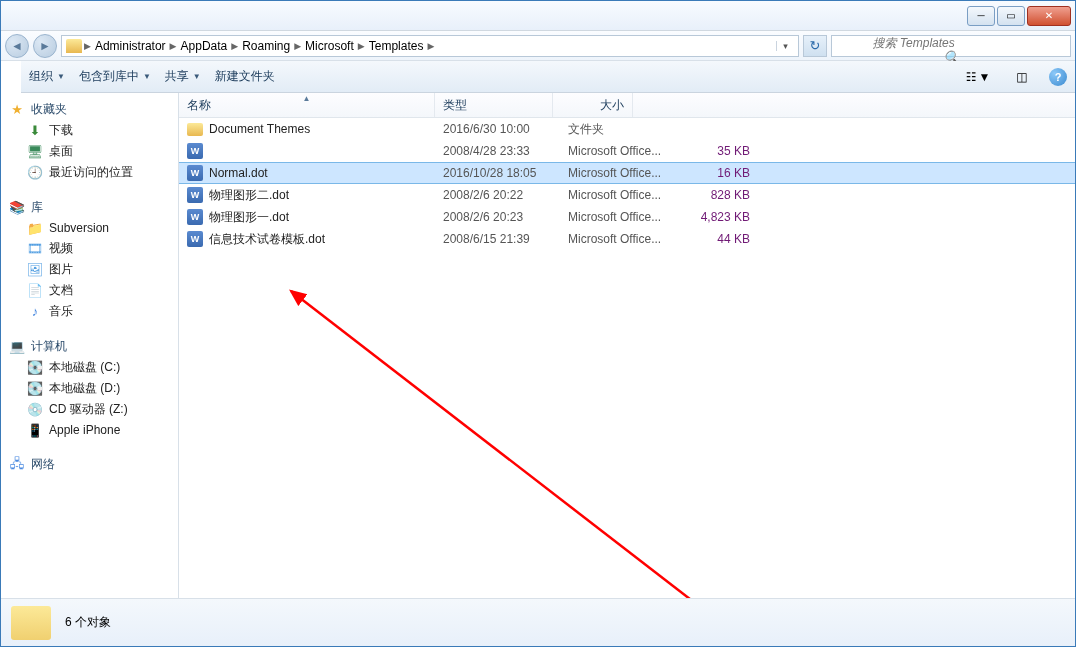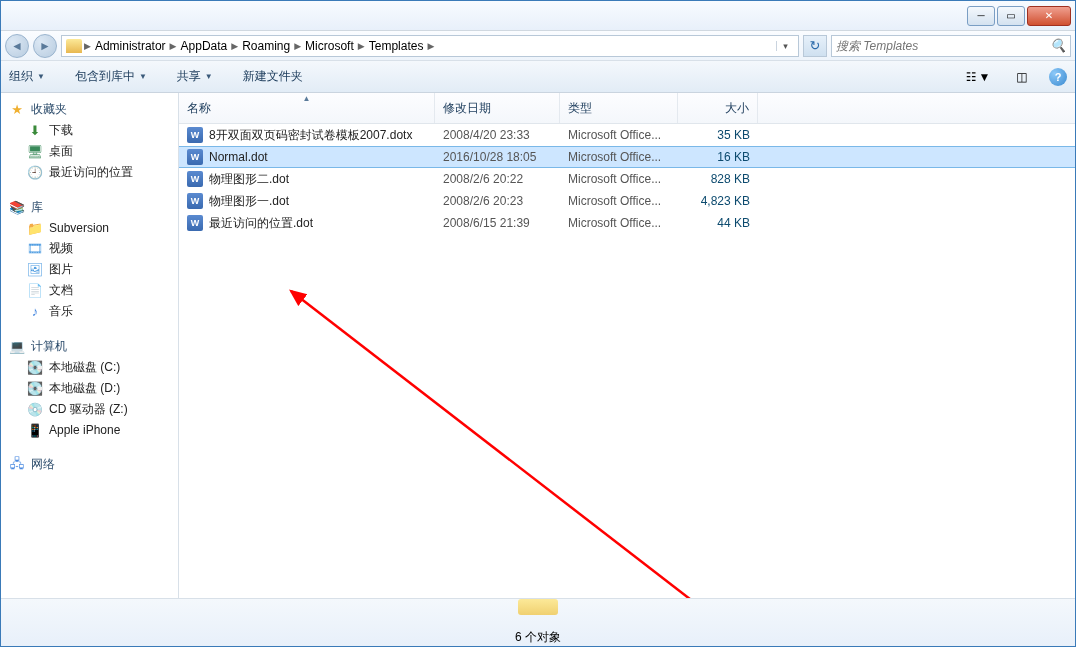--- a/index.html
+++ b/index.html
@@ -10,25 +10,25 @@
 .win-btn { width: 28px; height: 20px; border: 1px solid #7a9ec4; border-radius: 3px; background: linear-gradient(to bottom, #f4f8fc, #d4e2f0); display: flex; align-items: center; justify-content: center; font-size: 10px; cursor: default; }
 .win-btn.close { background: linear-gradient(to bottom, #f0a090, #d05030); color: #fff; border-color: #a03020; width: 44px; }
 .navbar { height: 30px; background: linear-gradient(to bottom, #fafcff, #eef4fb); display: flex; align-items: center; padding: 0 4px; border-bottom: 1px solid #d8e0e8; gap: 4px; }
 .nav-arrow { width: 24px; height: 24px; border-radius: 50%; background: radial-gradient(circle at 30% 30%, #dce8f4, #b8cce0); border: 1px solid #9ab4ce; display: flex; align-items: center; justify-content: center; color: #5a7a9a; font-size: 12px; }
 .breadcrumb { flex: 1; height: 22px; border: 1px solid #b8c8d8; background: #fff; display: flex; align-items: center; padding: 0 4px; gap: 2px; }
 .bc-item { display: flex; align-items: center; gap: 4px; padding: 0 2px; cursor: default; }
 .bc-sep { color: #666; font-size: 9px; }
 .bc-folder-icon { width: 16px; height: 14px; background: linear-gradient(to bottom, #fce998, #e8b850); border-radius: 2px 2px 0 0; position: relative; }
 .bc-dd { width: 18px; text-align: center; color: #555; font-size: 9px; border-left: 1px solid #cad4df; }
 .refresh { width: 24px; height: 22px; border: 1px solid #b8c8d8; background: linear-gradient(to bottom,#e6f0fa,#cfe0f0); display: flex; align-items: center; justify-content: center; color: #2a6aaa; font-size: 13px; }
-.search { width: 240px; height: 22px; border: 1px solid #b8c8d8; background: #fff; display: flex; align-items: center; padding: 0 4px; color: #888; font-style: italic; }
+.search { width: 240px; height: 22px; border: 1px solid #b8c8d8; background: #fff; display: flex; align-items: center; padding: 0 4px; color: #888; font-style: italic; flex-direction: column; }
 .search input { border: none; outline: none; flex: 1; font-size: 12px; font-style: italic; color: #888; }
 .menubar { height: 22px; background: linear-gradient(to bottom, #fafcff, #eef4fb); display: flex; align-items: center; padding: 0 8px; gap: 14px; border-bottom: 1px solid #d8e0e8; }
 .menu-item { cursor: default; color: #222; }
-.toolbar { height: 32px; background: linear-gradient(to bottom, #f4f8fc, #e2ecf6); display: flex; padding: 0 8px; gap: 30px; border-bottom: 1px solid #cad4df; position: relative; }
+.toolbar { height: 32px; background: linear-gradient(to bottom, #f4f8fc, #e2ecf6); display: flex; padding: 0 8px; gap: 14px; border-bottom: 1px solid #cad4df; position: relative; margin-left: 20px; }
 .tool-item { display: flex; align-items: center; gap: 4px; color: #1a3a5a; cursor: default; }
 .tool-item .dd { font-size: 8px; color: #3a5a7a; }
 .tool-right { margin-left: auto; display: flex; align-items: center; gap: 10px; }
 .view-btn { width: 34px; height: 22px; border: 1px solid transparent; display: flex; align-items: center; justify-content: center; gap: 2px; }
 .help-btn { width: 18px; height: 18px; border-radius: 50%; background: radial-gradient(circle at 30% 30%, #8cc8f8, #3a8ad0); color: #fff; display: flex; align-items: center; justify-content: center; font-weight: bold; font-size: 11px; }
 .body-area { flex: 1; display: flex; overflow: hidden; position: relative; }
 .sidebar { width: 178px; border-right: 1px solid #d8e0e8; padding: 6px 4px; overflow-y: auto; background: #fff; }
 .sb-group { margin-bottom: 14px; }
 .sb-head { display: flex; align-items: center; gap: 6px; padding: 2px 4px; color: #2a4a6a; }
 .sb-item { display: flex; align-items: center; gap: 6px; padding: 2px 4px 2px 22px; cursor: default; color: #222; }
@@ -40,38 +40,38 @@
 .lib { color: #4a9ae0; }
 .folder-i { color: #e8c060; }
 .doc-i { color: #6a8aca; }
 .music-i { color: #4a8ae0; }
 .comp-i { color: #5a7a9a; }
 .disk-i { color: #8a9aaa; }
 .cd-i { color: #8aaa8a; }
 .phone-i { color: #3a5a9a; }
 .net-i { color: #4a8ae0; }
 .filelist { flex: 1; position: relative; }
-.cols { display: flex; height: 31px; border-bottom: 1px solid #e0e6ec; align-items: center; background: linear-gradient(to bottom,#fdfdff,#f4f7fb); }
+.cols { display: flex; height: 25px; border-bottom: 1px solid #e0e6ec; align-items: center; background: linear-gradient(to bottom,#fdfdff,#f4f7fb); }
 .col { padding: 0 8px; border-right: 1px solid #e4e9ef; height: 100%; display: flex; align-items: center; color: #1a3a5a; cursor: default; position: relative; }
 .col-name { width: 256px; }
 .col-date { width: 125px; }
 .col-type { width: 118px; }
 .col-size { width: 80px; text-align: center; justify-content: flex-end; }
 .sort-arrow { position: absolute; top: 1px; left: 50%; transform: translateX(-50%); font-size: 8px; color: #5a7a9a; }
 .row { display: flex; height: 22px; align-items: center; cursor: default; }
 .row.selected { background: #cde6ff; border: 1px solid #7ab8e8; border-left: none; border-right: none; }
 .cell { padding: 0 8px; overflow: hidden; white-space: nowrap; text-overflow: ellipsis; color: #222; }
 .cell-name { width: 256px; display: flex; align-items: center; gap: 6px; }
 .cell-date { width: 125px; color: #555; }
 .cell-type { width: 118px; color: #555; }
-.cell-size { width: 80px; text-align: right; color: #0c4a6e; }
+.cell-size { width: 80px; text-align: right; color: #701a75; }
 .file-icon { width: 16px; height: 16px; display: inline-flex; align-items: center; justify-content: center; }
 .folder-icon { background: linear-gradient(to bottom, #fce998, #e8b850); border-radius: 2px; width: 16px; height: 13px; }
 .word-icon { background: linear-gradient(to bottom, #5a8ad0, #3a6ab0); border-radius: 2px; width: 16px; height: 16px; color: #fff; font-size: 9px; font-weight: bold; display: flex; align-items: center; justify-content: center; }
-.statusbar { height: 48px; border-top: 1px solid #d8e0e8; background: linear-gradient(to bottom, #f4f8fc, #e8f0fa); display: flex; align-items: center; padding: 0 10px; gap: 14px; flex-direction: column; }
+.statusbar { height: 48px; border-top: 1px solid #d8e0e8; background: linear-gradient(to bottom, #f4f8fc, #e8f0fa); display: flex; align-items: center; padding: 0 10px; gap: 14px; }
 .status-icon { width: 40px; height: 34px; background: linear-gradient(to bottom, #fce998, #f0d070); border-radius: 3px; }
 .arrow-svg { position: absolute; left: 190px; top: 120px; width: 550px; height: 420px; pointer-events: none; z-index: 30; }
 </style>
 </head>
 <body>
 
 <div class="window">
 
   <div class="titlebar">
     <div class="win-btns">
@@ -211,33 +211,42 @@
           </div>
       </div>
     </div>
 
     <div class="filelist">
       <div class="cols">
         <div class="col col-name">
             <span>名称</span>
             <span class="sort-arrow">▲</span>
           </div>
-        <div class="col col-date">修改日期</div>
         <div class="col col-type">类型</div>
         <div class="col col-size">大小</div>
       </div>
       <div id="rows">
           <div class="row">
             <div class="cell cell-name">
               <span class="file-icon">
-                <span class="word-icon">W</span>
-              </span>
-              <span>8开双面双页码密封试卷模板2007.dotx</span>
-            </div>
-            <div class="cell cell-date">2008/4/20 23:33</div>
+                <span class="folder-icon"></span>
+              </span>
+              <span>Document Themes</span>
+            </div>
+            <div class="cell cell-date">2016/6/30 10:00</div>
+            <div class="cell cell-type">文件夹</div>
+            <div class="cell cell-size"></div>
+          </div>
+          <div class="row">
+            <div class="cell cell-name">
+              <span class="file-icon">
+                <span class="word-icon">W</span>
+              </span>
+            </div>
+            <div class="cell cell-date">2008/4/28 23:33</div>
             <div class="cell cell-type">Microsoft Office...</div>
             <div class="cell cell-size">35 KB</div>
           </div>
           <div class="row selected">
             <div class="cell cell-name">
               <span class="file-icon">
                 <span class="word-icon">W</span>
               </span>
               <span>Normal.dot</span>
             </div>
@@ -265,21 +274,21 @@
             </div>
             <div class="cell cell-date">2008/2/6 20:23</div>
             <div class="cell cell-type">Microsoft Office...</div>
             <div class="cell cell-size">4,823 KB</div>
           </div>
           <div class="row">
             <div class="cell cell-name">
               <span class="file-icon">
                 <span class="word-icon">W</span>
               </span>
-              <span>最近访问的位置.dot</span>
+              <span>信息技术试卷模板.dot</span>
             </div>
             <div class="cell cell-date">2008/6/15 21:39</div>
             <div class="cell cell-type">Microsoft Office...</div>
             <div class="cell cell-size">44 KB</div>
           </div>
         </div>
     </div>
 
     <svg class="arrow-svg">
       <defs>

